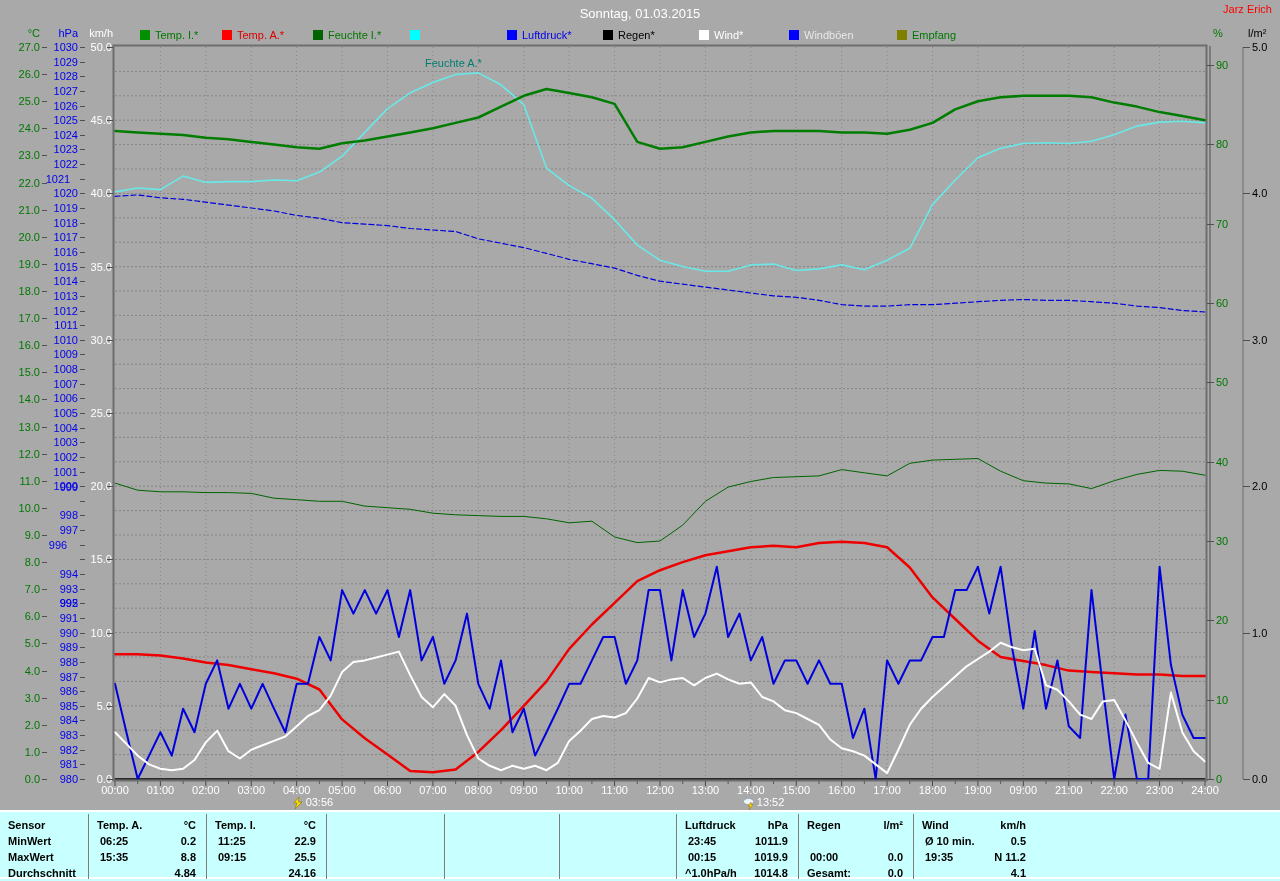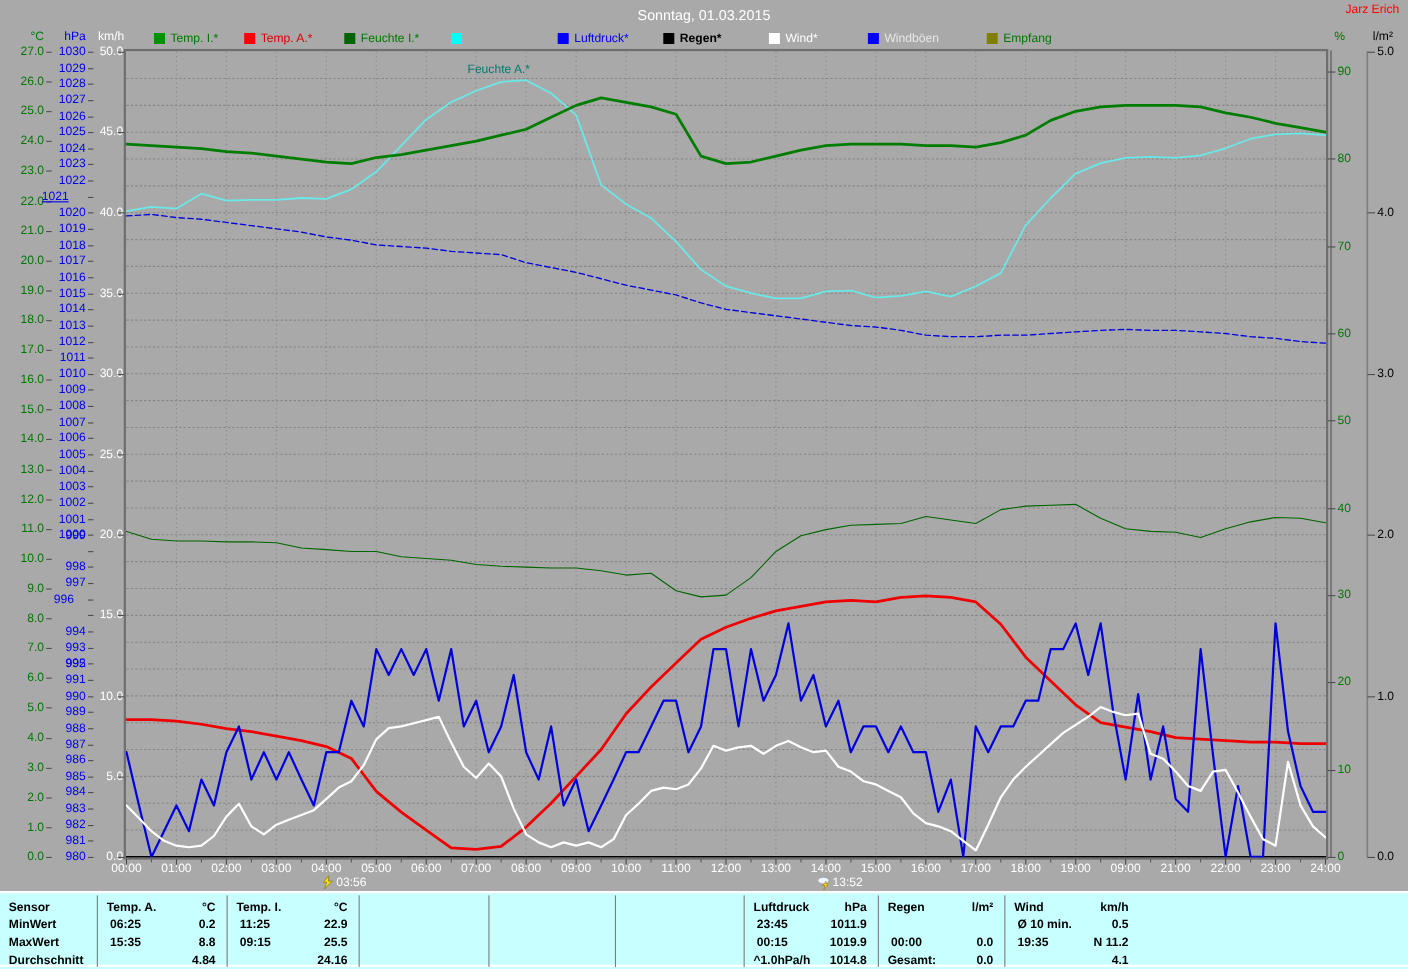--- a/index.html
+++ b/index.html
@@ -281,21 +281,21 @@
     <div class="lbl" style="left: 38px; width: 40px; top: 245.96px; text-align: right; color: rgb(0, 0, 238);">1016</div>
     <div class="tick" style="left: 80px; top: 251.96px; width: 5px;"></div>
     <div class="lbl" style="left: 38px; width: 40px; top: 231.32px; text-align: right; color: rgb(0, 0, 238);">1017</div>
     <div class="tick" style="left: 80px; top: 237.32px; width: 5px;"></div>
     <div class="lbl" style="left: 38px; width: 40px; top: 216.68px; text-align: right; color: rgb(0, 0, 238);">1018</div>
     <div class="tick" style="left: 80px; top: 222.68px; width: 5px;"></div>
     <div class="lbl" style="left: 38px; width: 40px; top: 202.04px; text-align: right; color: rgb(0, 0, 238);">1019</div>
     <div class="tick" style="left: 80px; top: 208.04px; width: 5px;"></div>
     <div class="lbl" style="left: 38px; width: 40px; top: 187.4px; text-align: right; color: rgb(0, 0, 238);">1020</div>
     <div class="tick" style="left: 80px; top: 193.4px; width: 5px;"></div>
-    <div class="lbl" style="left: 38px; width: 40px; top: 172.76px; text-align: left; color: rgb(0, 0, 238); text-decoration: underline;">1021</div>
+    <div class="lbl" style="left: 38px; width: 40px; top: 172.76px; text-align: center; color: rgb(0, 0, 238);">1021</div>
     <div class="tick" style="left: 80px; top: 178.76px; width: 5px;"></div>
     <div class="lbl" style="left: 38px; width: 40px; top: 158.12px; text-align: right; color: rgb(0, 0, 238);">1022</div>
     <div class="tick" style="left: 80px; top: 164.12px; width: 5px;"></div>
     <div class="lbl" style="left: 38px; width: 40px; top: 143.48px; text-align: right; color: rgb(0, 0, 238);">1023</div>
     <div class="tick" style="left: 80px; top: 149.48px; width: 5px;"></div>
     <div class="lbl" style="left: 38px; width: 40px; top: 128.84px; text-align: right; color: rgb(0, 0, 238);">1024</div>
     <div class="tick" style="left: 80px; top: 134.84px; width: 5px;"></div>
     <div class="lbl" style="left: 38px; width: 40px; top: 114.2px; text-align: right; color: rgb(0, 0, 238);">1025</div>
     <div class="tick" style="left: 80px; top: 120.2px; width: 5px;"></div>
     <div class="lbl" style="left: 38px; width: 40px; top: 99.56px; text-align: right; color: rgb(0, 0, 238);">1026</div>
@@ -407,21 +407,21 @@
       <div class="legend-label" style="color: rgb(0, 120, 0);">Feuchte I.*</div>
     </div>
     <div class="legend-item" style="left: 410px; width: 90px;">
       <div class="legend-swatch" style="background: rgb(0, 255, 255);"></div>
       <div class="legend-label" style="color: rgb(0, 125, 112); margin-top: 28px;">Feuchte A.*</div>
     </div>
     <div class="legend-item" style="left: 507px; width: 90px;">
       <div class="legend-swatch" style="background: rgb(0, 0, 255);"></div>
       <div class="legend-label" style="color: rgb(0, 0, 238);">Luftdruck*</div>
     </div>
-    <div class="legend-item" style="left: 603px; width: 90px; font-weight: bold;">
+    <div class="legend-item" style="left: 603px; width: 90px;">
       <div class="legend-swatch" style="background: rgb(0, 0, 0);"></div>
       <div class="legend-label" style="color: rgb(0, 0, 0);">Regen*</div>
     </div>
     <div class="legend-item" style="left: 699px; width: 90px;">
       <div class="legend-swatch" style="background: rgb(255, 255, 255);"></div>
       <div class="legend-label" style="color: rgb(255, 255, 255);">Wind*</div>
     </div>
     <div class="legend-item" style="left: 789px; width: 90px;">
       <div class="legend-swatch" style="background: rgb(0, 0, 255);"></div>
       <div class="legend-label" style="color: rgb(232, 232, 232);">Windböen</div>

